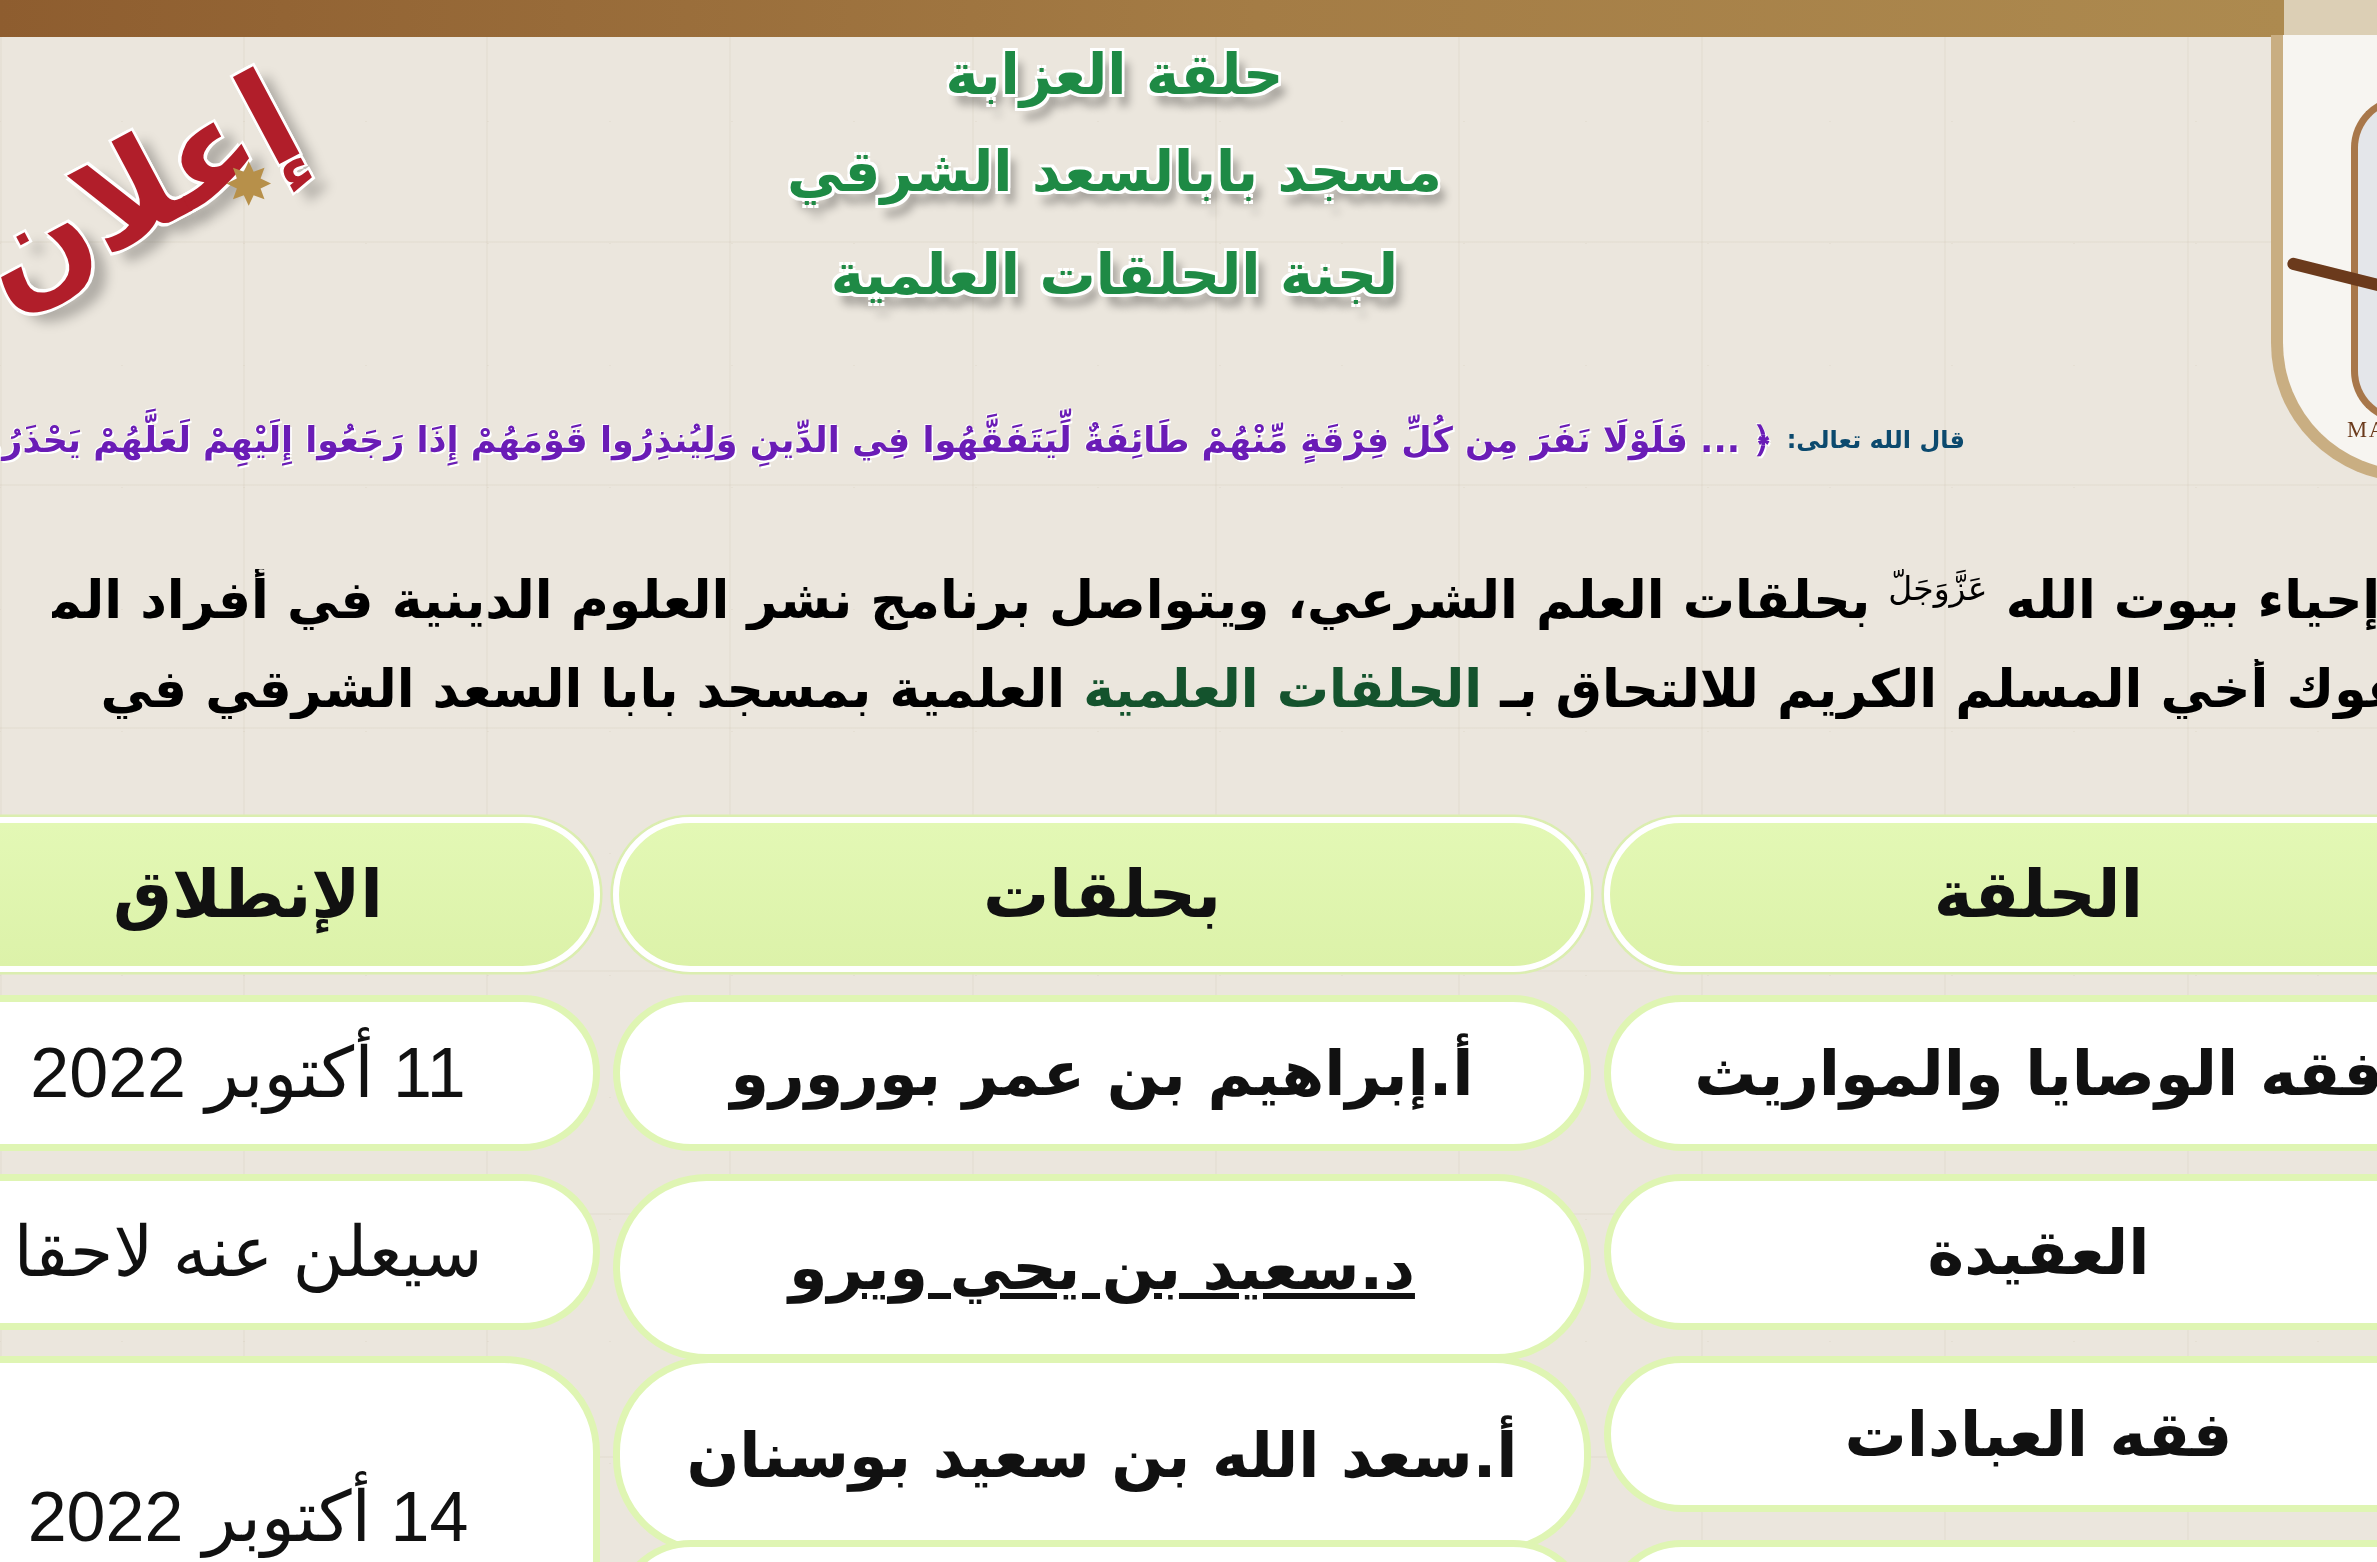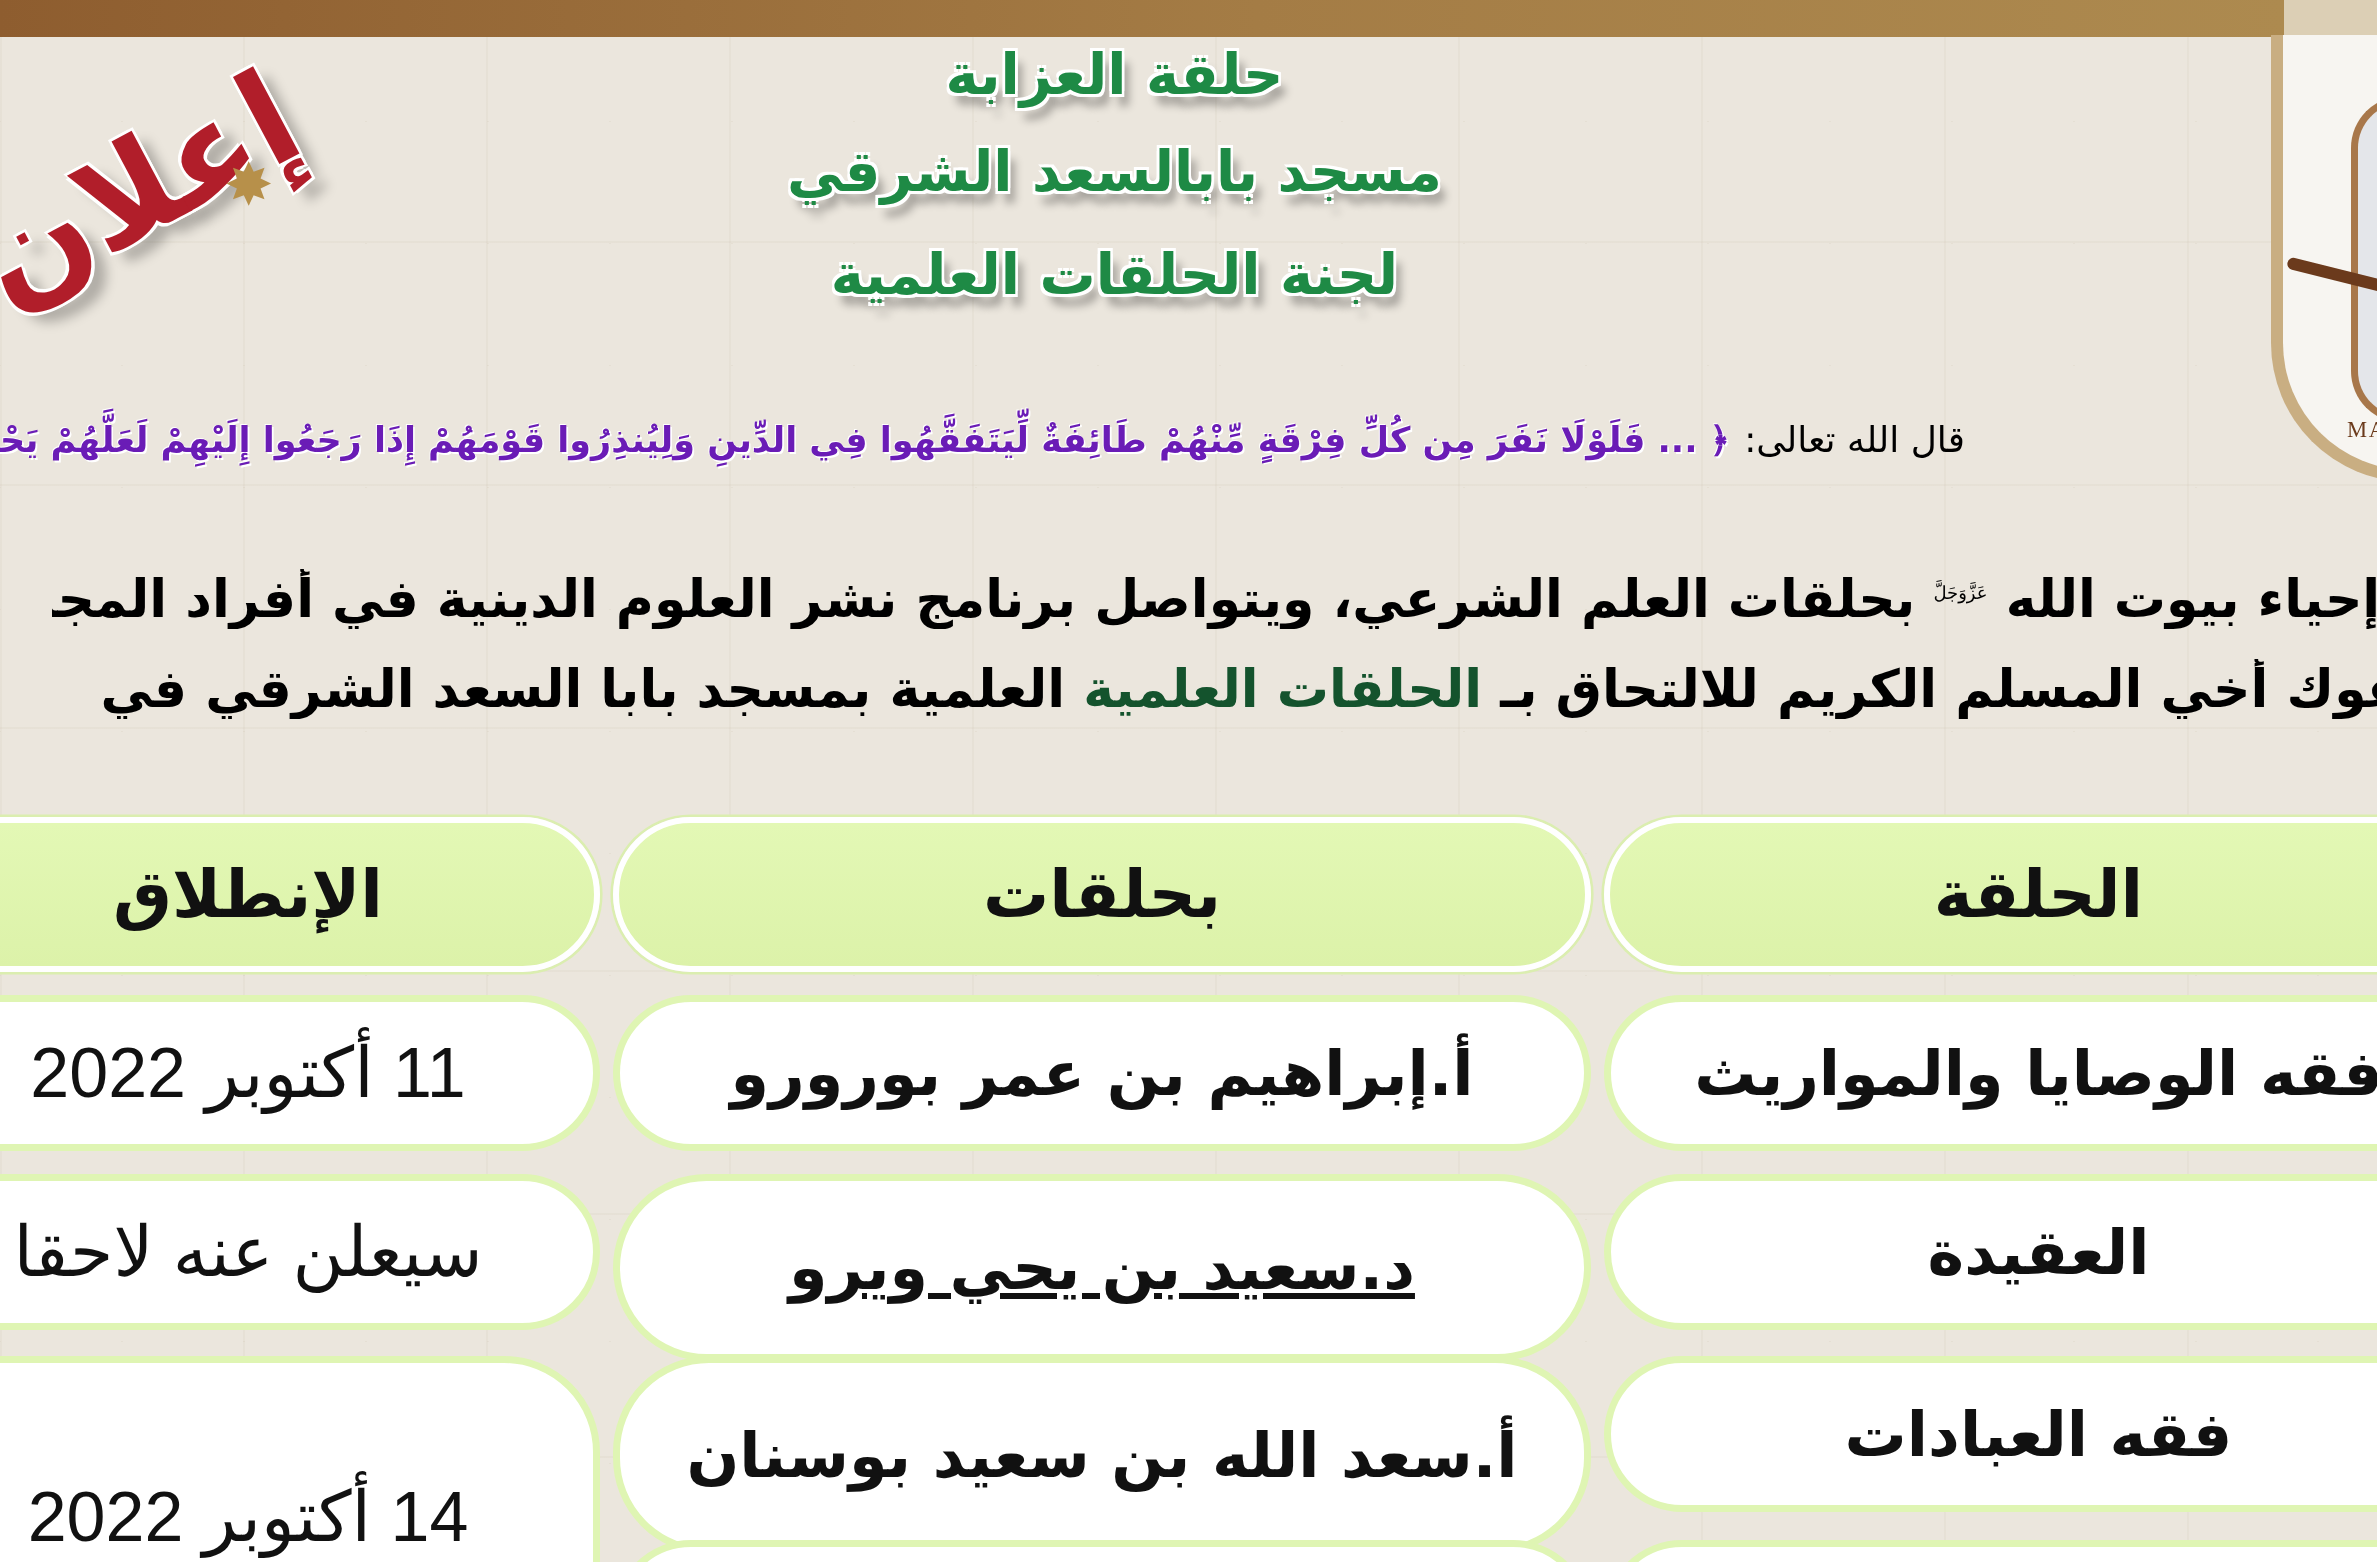--- a/index.html
+++ b/index.html
@@ -29,29 +29,29 @@
     text-shadow:-2.6px -2.6px 0 #fff,2.6px -2.6px 0 #fff,-2.6px 2.6px 0 #fff,2.6px 2.6px 0 #fff,7px 12px 8.7px rgba(0,0,0,0.3);}
   .h1{top:42px;font-size:56px;left:-74px;}
   .h2{top:139px;font-size:56px;left:-74px;}
   .h3{top:242px;font-size:56px;left:-74px;}
   .badge{position:absolute;left:-35px;top:113px;font-size:130px;font-weight:bold;color:#b11e2a;
     transform:rotate(-28deg);direction:rtl;
     text-shadow:-2.6px -2.6px 0 #fff,2.6px -2.6px 0 #fff,-2.6px 2.6px 0 #fff,2.6px 2.6px 0 #fff,8.7px 15.6px 12px rgba(0,0,0,0.25);}
   .star{position:absolute;left:224px;top:155px;font-size:59px;color:#b7904a;line-height:1;}
   .verse{position:absolute;left:539px;top:409px;width:1426px;height:61px;direction:rtl;
     display:flex;align-items:center;gap:14px;white-space:nowrap;}
-  .verse-intro{font-size:36px;color:#000000;font-weight:normal;}
+  .verse-intro{font-size:24px;color:#0c4a6e;font-weight:bold;}
   .verse-text{font-size:35px;color:#6a1cb6;font-weight:bold;
     text-shadow:1.7px 1.7px 0 #fff,-0.9px -0.9px 0 #fff;}
   .para{position:absolute;right:0;width:2377px;direction:rtl;white-space:nowrap;overflow:hidden;
     font-weight:bold;font-size:52px;color:#000;text-align:right;}
   .p1{top:569px;right:-52px;}
   .p2{top:659px;right:-52px;}
   .blue{color:#14532d;}
-  .glyph{font-size:18px;font-weight:normal;vertical-align:super;font-family:Liberation Serif, serif;}
+  .glyph{font-size:33px;font-weight:normal;vertical-align:super;}
   .cell{position:absolute;display:flex;align-items:center;justify-content:center;
     font-weight:bold;color:#111;direction:rtl;box-sizing:border-box;white-space:nowrap;overflow:hidden;}
   .hdr{background:linear-gradient(180deg,#e3f8b5,#dcf2a9);border:6px solid #fff;
     box-shadow:0 0 0 2.6px #dbeeb0;font-size:66px;}
   .row{background:#fff;border:7.8px solid #dff5b3;font-size:62px;}
   .date{font-weight:normal;font-size:70px;font-family:"Liberation Sans Narrow","Liberation Sans",sans-serif;}
   .c-left{left:-104px;width:704px;border-radius:0 96px 96px 0;}
   .c-mid{left:613px;width:978px;border-radius:96px;}
   .c-right{left:1604px;width:869px;border-radius:96px 0 0 96px;}
 </style>

